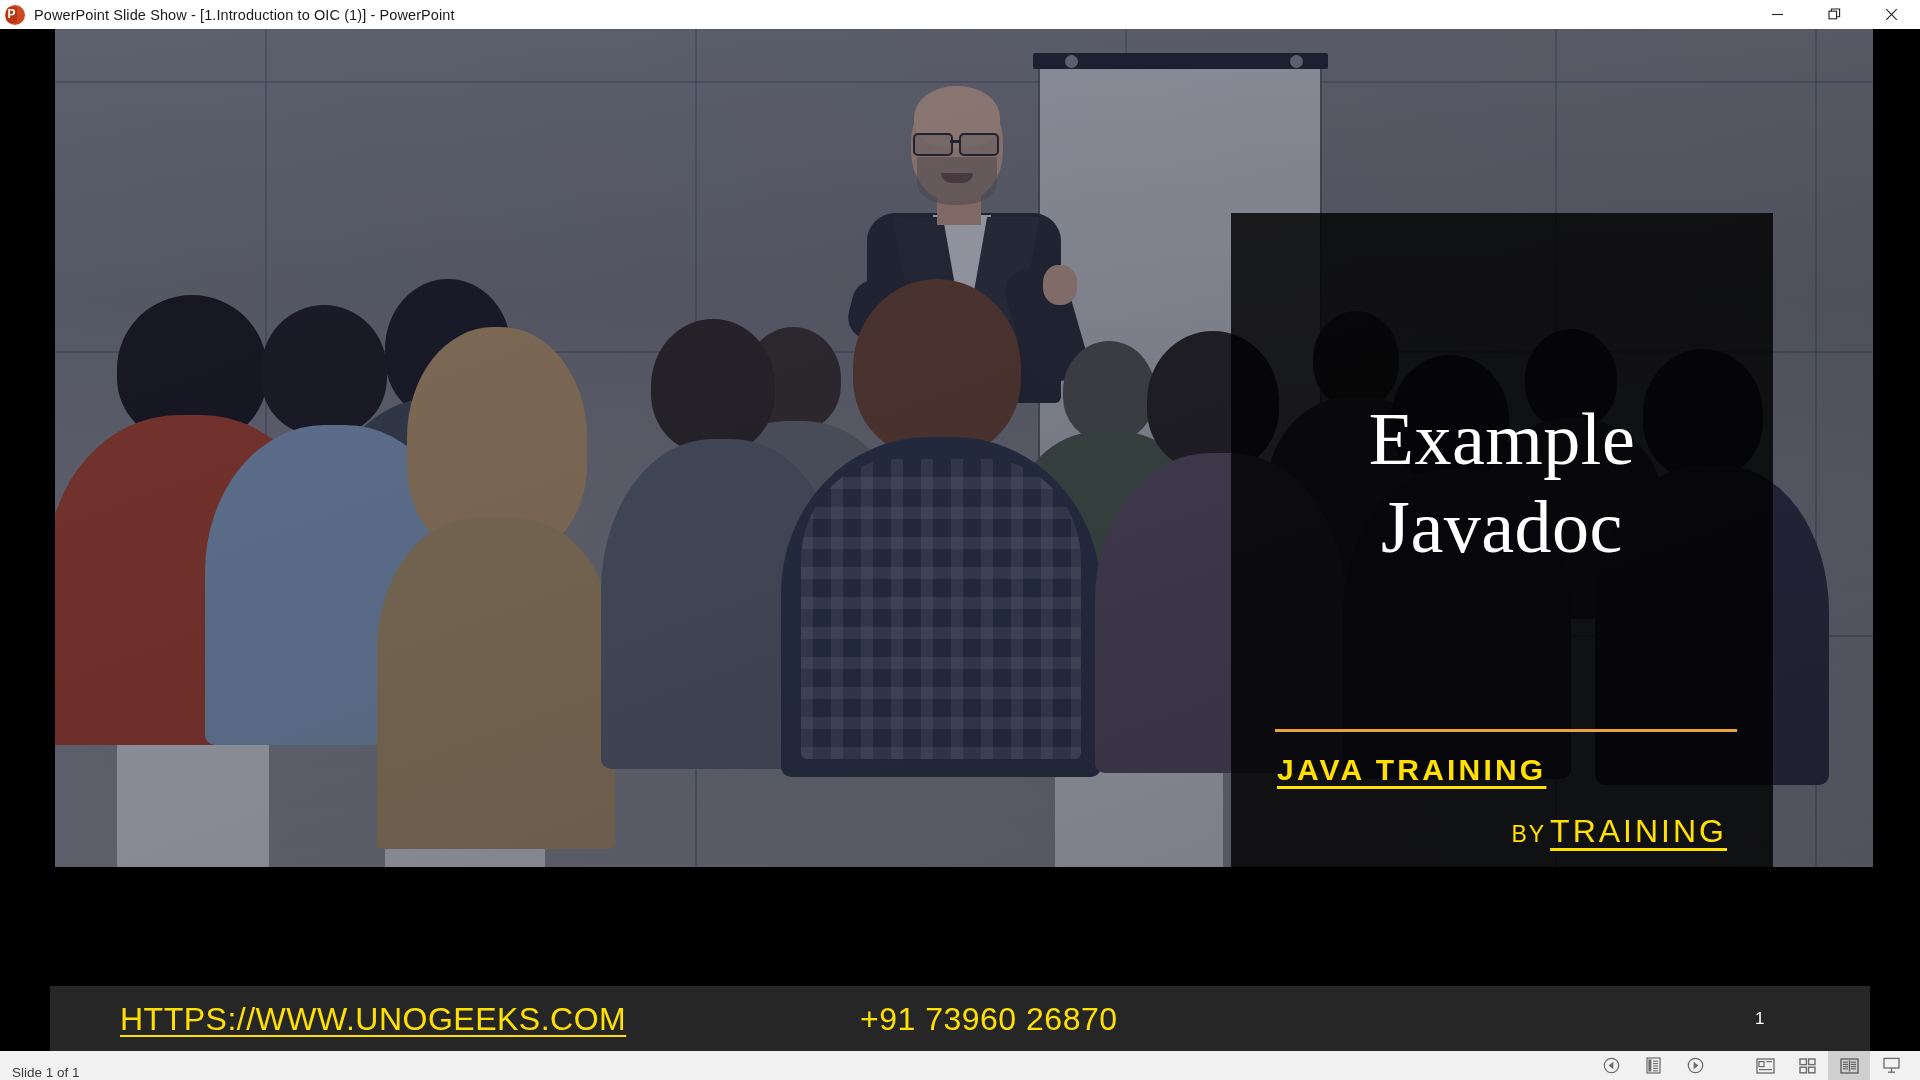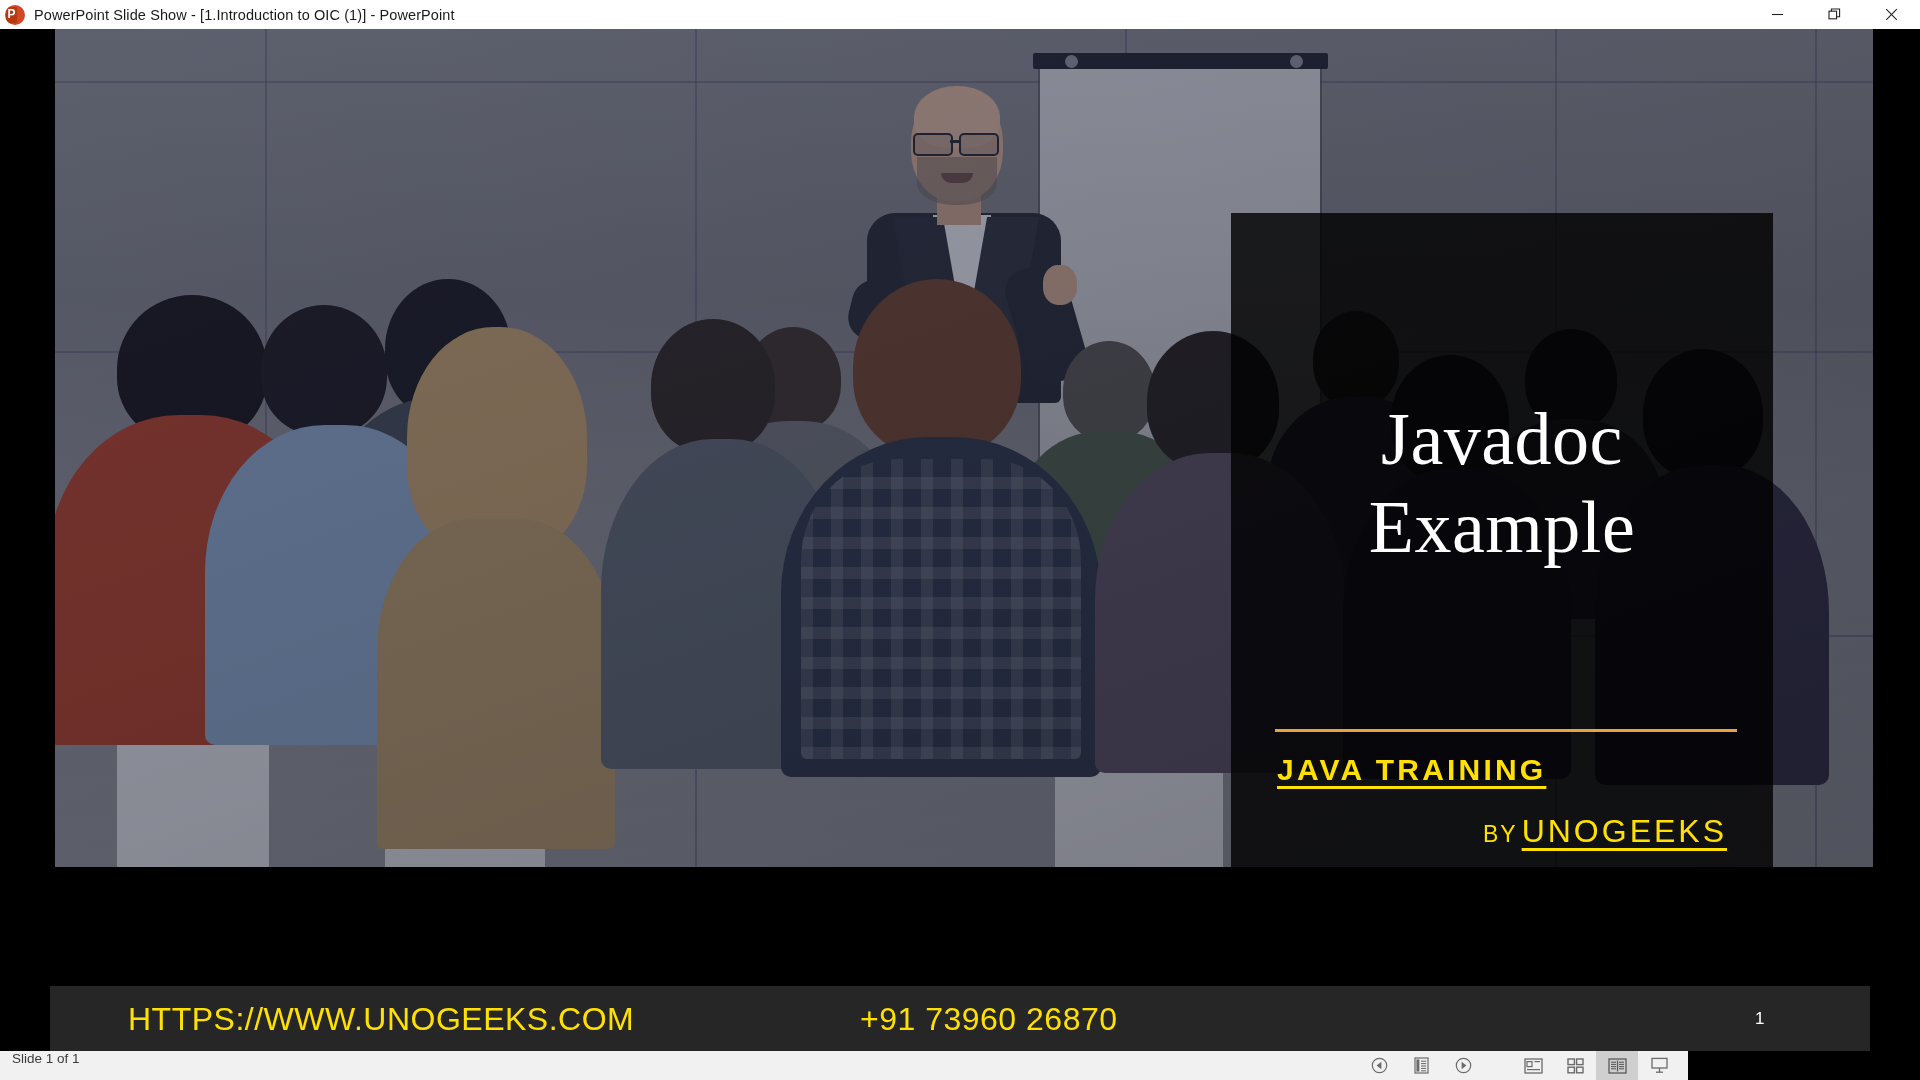--- a/index.html
+++ b/index.html
@@ -333,24 +333,25 @@
     left: 50px;
     top: 957px;
     width: 1820px;
     height: 66px;
     background: #262626;
     display: flex;
     align-items: center;
   }
   .footer-url {
     position: absolute;
-    left: 78px;
+    left: 70px;
     font-size: 32px;
     color: #ffe000;
     letter-spacing: 0.5px;
+    text-decoration: underline;
     text-underline-offset: 5px;
     text-decoration-thickness: 2px;
     white-space: nowrap;
   }
   .footer-phone {
     position: absolute;
     left: 810px;
     font-size: 32px;
     color: #ffe000;
     letter-spacing: 0.5px;
@@ -368,24 +369,24 @@
     position: absolute;
     left: 1705px;
     font-size: 17px;
     color: #ffffff;
   }
 
   
   .statusbar {
     position: absolute;
     left: 0; top: 1051px;
-    width: 1688px; height: 29px;
+    width: 1920px; height: 29px;
     background: #f1f1f1;
     display: flex;
-    align-items: flex-start;
+    align-items: flex-end;
     z-index: 40;
   }
   .status-left {
     font-size: 13.5px;
     color: #3b3b3b;
     margin-left: 12px;
     white-space: nowrap;
   }
   .status-right {
     margin-left: auto;
@@ -525,27 +526,27 @@
         <div class="head" style="left:1588px;top:320px; width:120px; height:130px; background:#1a1620;"></div>
         <div class="body" style="left:1540px;top:436px; width:234px; height:320px; background:#2f2b40;"></div>
       </div>
 
       <div class="photo-tint"></div>
     </div>
   </div>
 
   <div class="text-panel">
     <div class="slide-title">
+      <div>Example</div>
       <div>Javadoc</div>
-      <div>Example</div>
     </div>
     <div class="rule"></div>
     <div class="subtitle-1">JAVA TRAINING</div>
     <div class="subtitle-2">
-      <span class="by">BY</span><span class="brand">UNOGEEKS</span>
+      <span class="by">BY</span><span class="brand">TRAINING</span>
     </div>
   </div>
 
   <div class="footer">
     <div class="footer-url">HTTPS://WWW.UNOGEEKS.COM</div>
     <div class="footer-phone">+91 73960 26870</div>
     <div class="footer-num">1</div>
   </div>
 </div>
 

